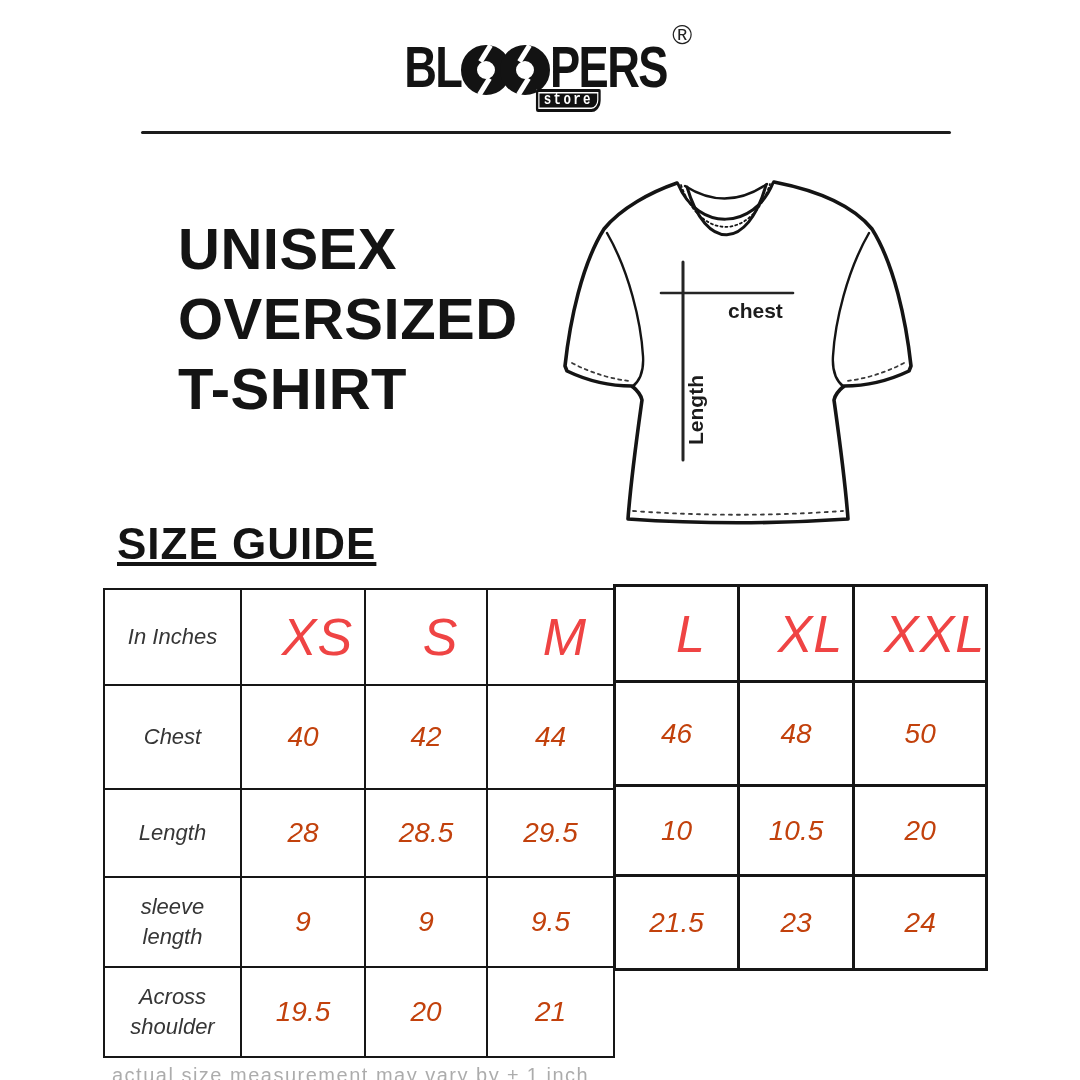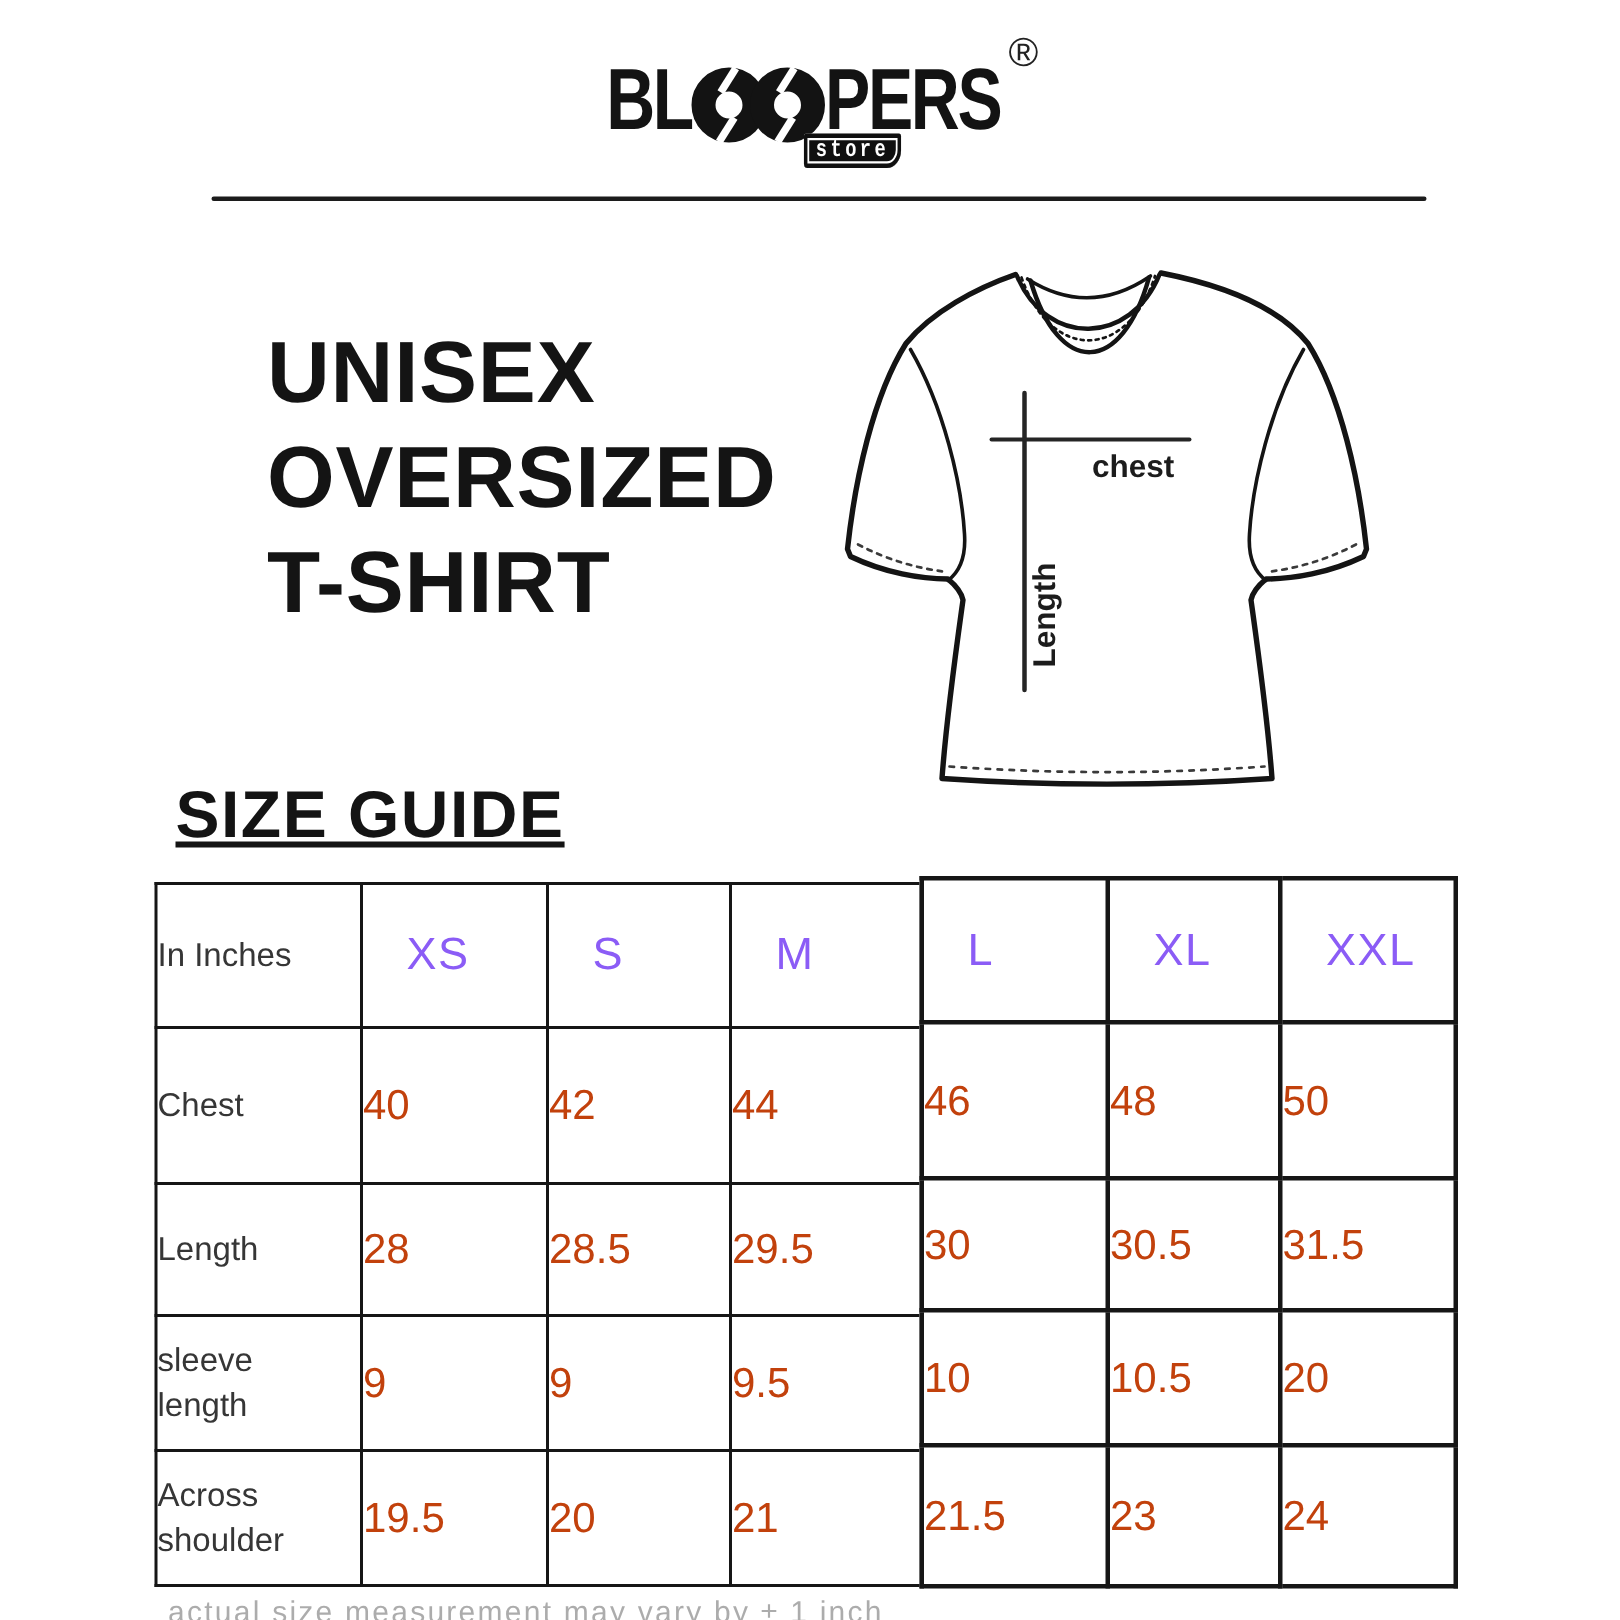--- a/index.html
+++ b/index.html
@@ -50,23 +50,23 @@
   .sg-head{
     position:absolute;left:117px;top:520px;font-weight:800;font-size:44px;
     line-height:48px;letter-spacing:1px;color:#141414;text-decoration:underline;
   }
   
   table{border-collapse:collapse;position:absolute;table-layout:fixed;background:#fff;}
   .tbl-left{left:103px;top:588px;}
   .tbl-right{left:613px;top:584px;}
   .tbl-left, .tbl-left td{border:2.5px solid #161616;}
   .tbl-right, .tbl-right td{border:3px solid #161616;}
-  td{text-align:left;vertical-align:middle;padding:0;}
+  td{text-align:center;vertical-align:middle;padding:0;font-style:italic;}
   .lbl{font-size:22px;color:#363636;white-space:pre-line;line-height:30px;}
-  .szh{font-size:30px;color:#8b5cf6;letter-spacing:1px;padding-left:29px;}
+  .szh{font-size:52px;color:#ef4444;letter-spacing:1px;padding-left:29px;}
   .val{font-size:28px;color:#c2410c;}
   
   .footnote{
     position:absolute;left:112px;top:1064px;font-size:20px;color:#6a6a6a;
     opacity:.55;letter-spacing:1.5px;white-space:nowrap;
   }
 </style>
 </head>
 <body>
 
@@ -179,25 +179,20 @@
       <tr style="height:96px">
     <td class="szh">L</td>
     <td class="szh">XL</td>
     <td class="szh">XXL</td>
   </tr>
   <tr style="height:104px">
     <td class="val">46</td>
     <td class="val">48</td>
     <td class="val">50</td>
   </tr>
-  <tr style="height:88px">
-    <td class="val">30</td>
-    <td class="val">30.5</td>
-    <td class="val">31.5</td>
-  </tr>
   <tr style="height:90px">
     <td class="val">10</td>
     <td class="val">10.5</td>
     <td class="val">20</td>
   </tr>
   <tr style="height:94px">
     <td class="val">21.5</td>
     <td class="val">23</td>
     <td class="val">24</td>
   </tr>

